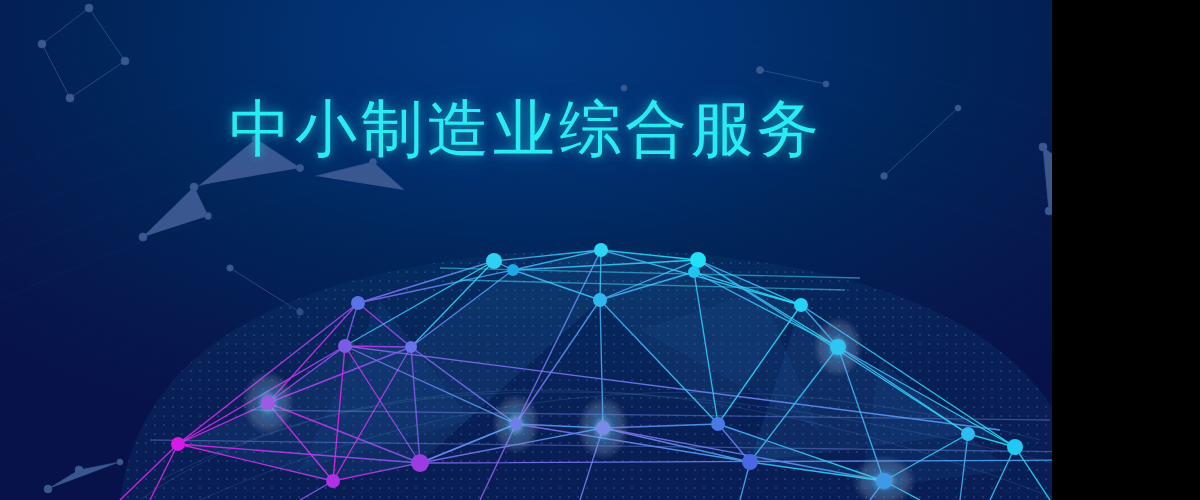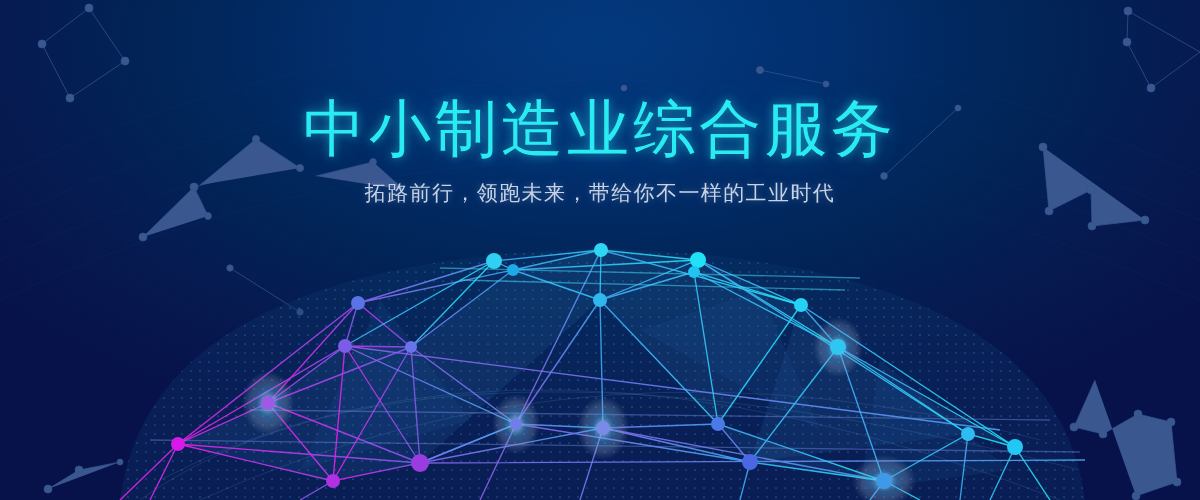--- a/index.html
+++ b/index.html
@@ -1,17 +1,17 @@
 <!DOCTYPE html>
 <html><head>
 <meta charset="utf-8">
 <style>
   html,body{margin:0;padding:0;background:#000;}
   #banner{
-    position:relative;width:1200px;height:500px;overflow:hidden;
+    position:relative;width:1052px;height:500px;overflow:hidden;
     font-family:"Liberation Sans","DejaVu Sans",sans-serif;
     background:#061349;
   }
   
   #bg-base{position:absolute;inset:0;
     background:
       radial-gradient(ellipse 780px 420px at 50% 8%, #03397e 0%, #023070 28%, #012558 55%, #061a50 78%, #07124a 100%),
       linear-gradient(180deg,#03306f 0%,#062257 55%,#070f45 100%);
   }
   
@@ -245,16 +245,15 @@
           <circle cx="968" cy="434" r="7" fill="#2fbcf2"></circle>
           <circle cx="1015" cy="447" r="8" fill="#22c8f4"></circle>
           <circle cx="603" cy="428" r="7" fill="#7a8ae8"></circle>
           <circle cx="516" cy="424" r="6" fill="#6f7ee8"></circle>
         </g>
     </svg>
   </div>
 
   <div id="text-block">
     <h1 id="title">中小制造业综合服务</h1>
-    <p id="subtitle">拓路前行，领跑未来，带给你不一样的工业时代</p>
   </div>
 
 </div>
 
 </body></html>

